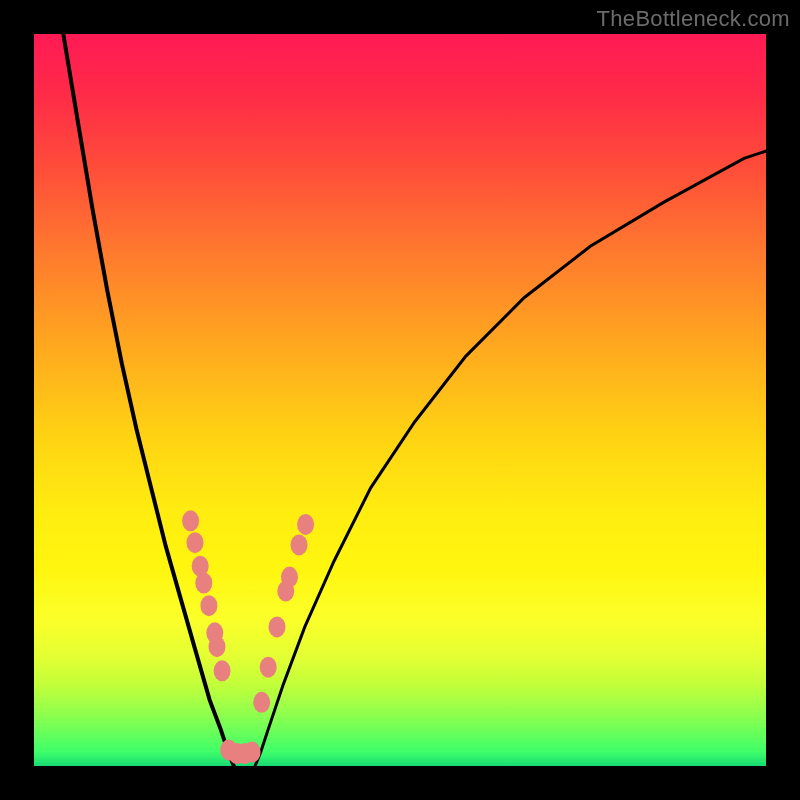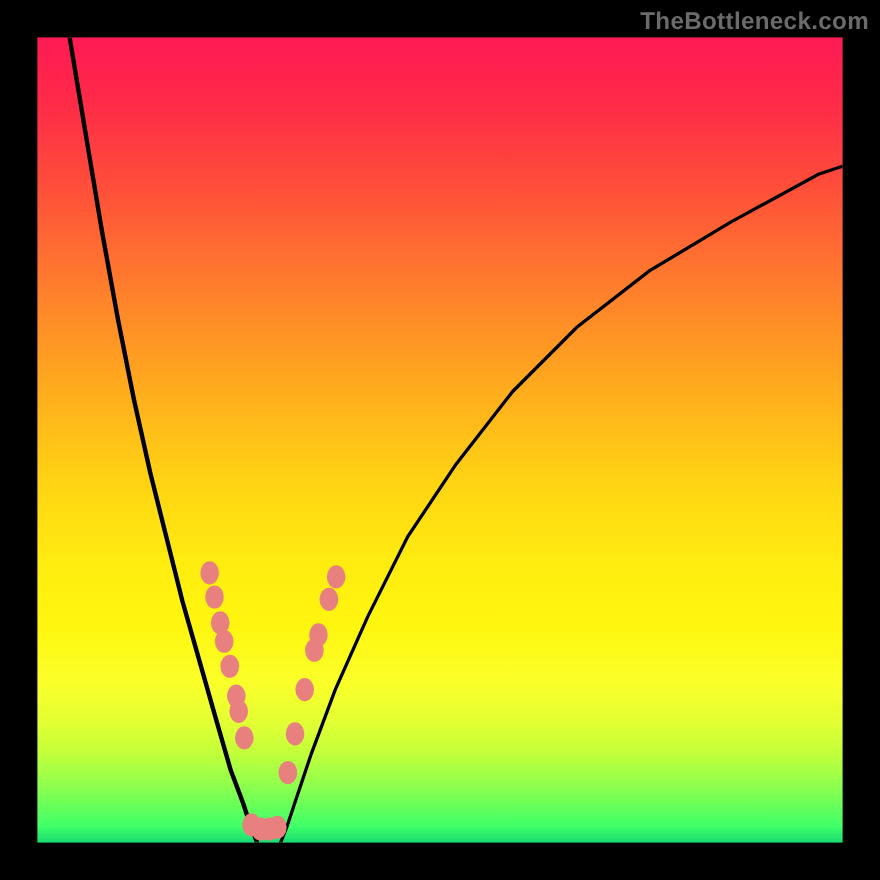--- a/index.html
+++ b/index.html
@@ -33,21 +33,21 @@
       #3eff68 98%,
       #16db72 100%
     );
   }
   .watermark {
     position: absolute;
     top: 6px;
     right: 10px;
     color: #6b6b6b;
     font-size: 22px;
-    font-weight: 700;
+    font-weight: 400;
     letter-spacing: 0.3px;
   }
   svg.curves {
     position: absolute;
     left: 0;
     top: 0;
     width: 732px;
     height: 732px;
   }
   .row-bands {

